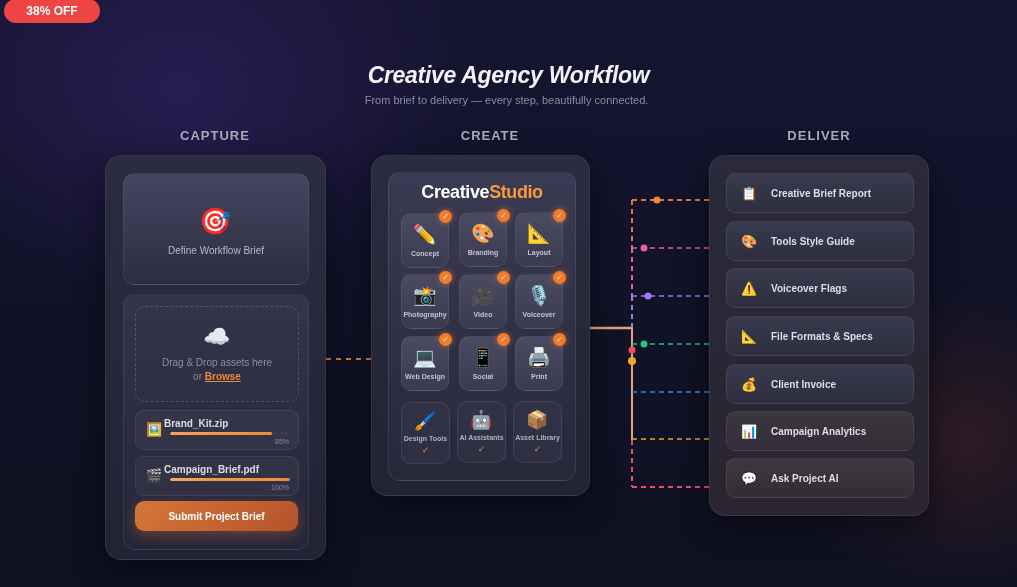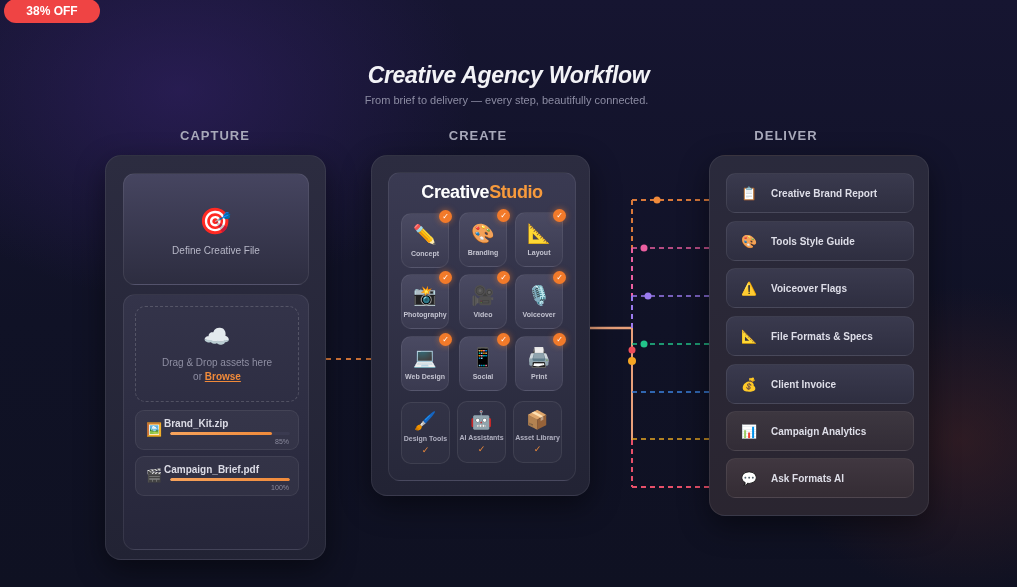--- a/index.html
+++ b/index.html
@@ -122,22 +122,22 @@
 </style>
 </head>
 <body>
 
 <div class="badge">38% OFF</div>
 
 <div class="title">Creative Agency Workflow</div>
 <div class="subtitle">From brief to delivery — every step, beautifully connected.</div>
 
 <div class="col-label" style="left:145px;">CAPTURE</div>
-<div class="col-label" style="left:408px;">CREATE</div>
-<div class="col-label" style="left:716px;">DELIVER</div>
+<div class="col-label" style="left:420px;">CREATE</div>
+<div class="col-label" style="left:749px;">DELIVER</div>
 
 <svg class="wires" width="1017" height="587">
 
   <line x1="326" y1="359" x2="371" y2="359" stroke="#d9793a" stroke-width="2" stroke-dasharray="5 5"></line>
 
   <line x1="590" y1="328" x2="632" y2="328" stroke="#e8a07a" stroke-width="2.5"></line>
 
   <line x1="632" y1="200" x2="632" y2="248" stroke="#d9793a" stroke-width="2" stroke-dasharray="5 4"></line>
   <line x1="632" y1="248" x2="632" y2="296" stroke="#ec5fa0" stroke-width="2" stroke-dasharray="5 4"></line>
   <line x1="632" y1="296" x2="632" y2="328" stroke="#9b7bf0" stroke-width="2" stroke-dasharray="5 4"></line>
@@ -156,21 +156,21 @@
   <circle cx="644" cy="248" r="3.5" fill="#ec5fa0"></circle>
   <circle cx="648" cy="296" r="3.5" fill="#9b7bf0"></circle>
   <circle cx="644" cy="344" r="3.5" fill="#22c58a"></circle>
   <circle cx="632" cy="350" r="3.5" fill="#ef4d5a"></circle>
   <circle cx="632" cy="361" r="4" fill="#f5a623"></circle>
 </svg>
 
 <div class="panel" style="left:105px; top:155px; width:221px; height:405px;">
   <div class="card brief-card">
     <span class="emoji">🎯</span>
-    <span class="lbl">Define Creative File</span>
+    <span class="lbl">Define Workflow Brief</span>
   </div>
   <div class="card upload-card">
     <div class="dropzone">
       <span class="cloud">☁️</span>
       <span class="t">Drag &amp; Drop assets here</span>
       <span class="t"><span>or </span><span class="browse">Browse</span></span>
     </div>
     <div class="file" style="top:115px;">
       <span class="ficon">🖼️</span>
       <span class="fname">Brand_Kit.zip</span>
@@ -180,20 +180,21 @@
       <span class="pct">85%</span>
     </div>
     <div class="file" style="top:161px;">
       <span class="ficon">🎬</span>
       <span class="fname">Campaign_Brief.pdf</span>
       <div class="bar">
           <div class="fill" style="width:100%;"></div>
         </div>
       <span class="pct">100%</span>
     </div>
+    <button class="submit">Submit Project Brief</button>
   </div>
 </div>
 
 <div class="panel" style="left:371px; top:155px; width:219px; height:341px;">
   <div class="card studio-card">
     <div class="studio-title">
       <span class="w">Creative</span><span class="o">Studio</span>
     </div>
 
     <div class="tool" style="left:12px; top:40px;">
@@ -258,21 +259,21 @@
       <span class="ti">📦</span>
       <span class="tl">Asset Library</span>
       <span class="ck">✓</span>
     </div>
   </div>
 </div>
 
 <div class="panel" style="left:709px; top:155px; width:220px; height:361px; background: linear-gradient(180deg, #2a2a3c 0%, #2a2530 100%);">
   <div class="out" style="top:17px;">
     <span class="oi">📋</span>
-    <span class="ol">Creative Brand Report</span>
+    <span class="ol">Creative Brief Report</span>
   </div>
   <div class="out" style="top:65px;">
     <span class="oi">🎨</span>
     <span class="ol">Tools Style Guide</span>
   </div>
   <div class="out" style="top:112px;">
     <span class="oi">⚠️</span>
     <span class="ol">Voiceover Flags</span>
   </div>
   <div class="out" style="top:160px;">
@@ -282,15 +283,15 @@
   <div class="out" style="top:208px;">
     <span class="oi">💰</span>
     <span class="ol">Client Invoice</span>
   </div>
   <div class="out" style="top:255px; background: linear-gradient(180deg, #3d3740 0%, #322c36 100%);">
     <span class="oi">📊</span>
     <span class="ol">Campaign Analytics</span>
   </div>
   <div class="out" style="top:302px; background: linear-gradient(180deg, #403740 0%, #342c34 100%);">
     <span class="oi">💬</span>
-    <span class="ol">Ask Formats AI</span>
+    <span class="ol">Ask Project AI</span>
   </div>
 </div>
 
 </body></html>

